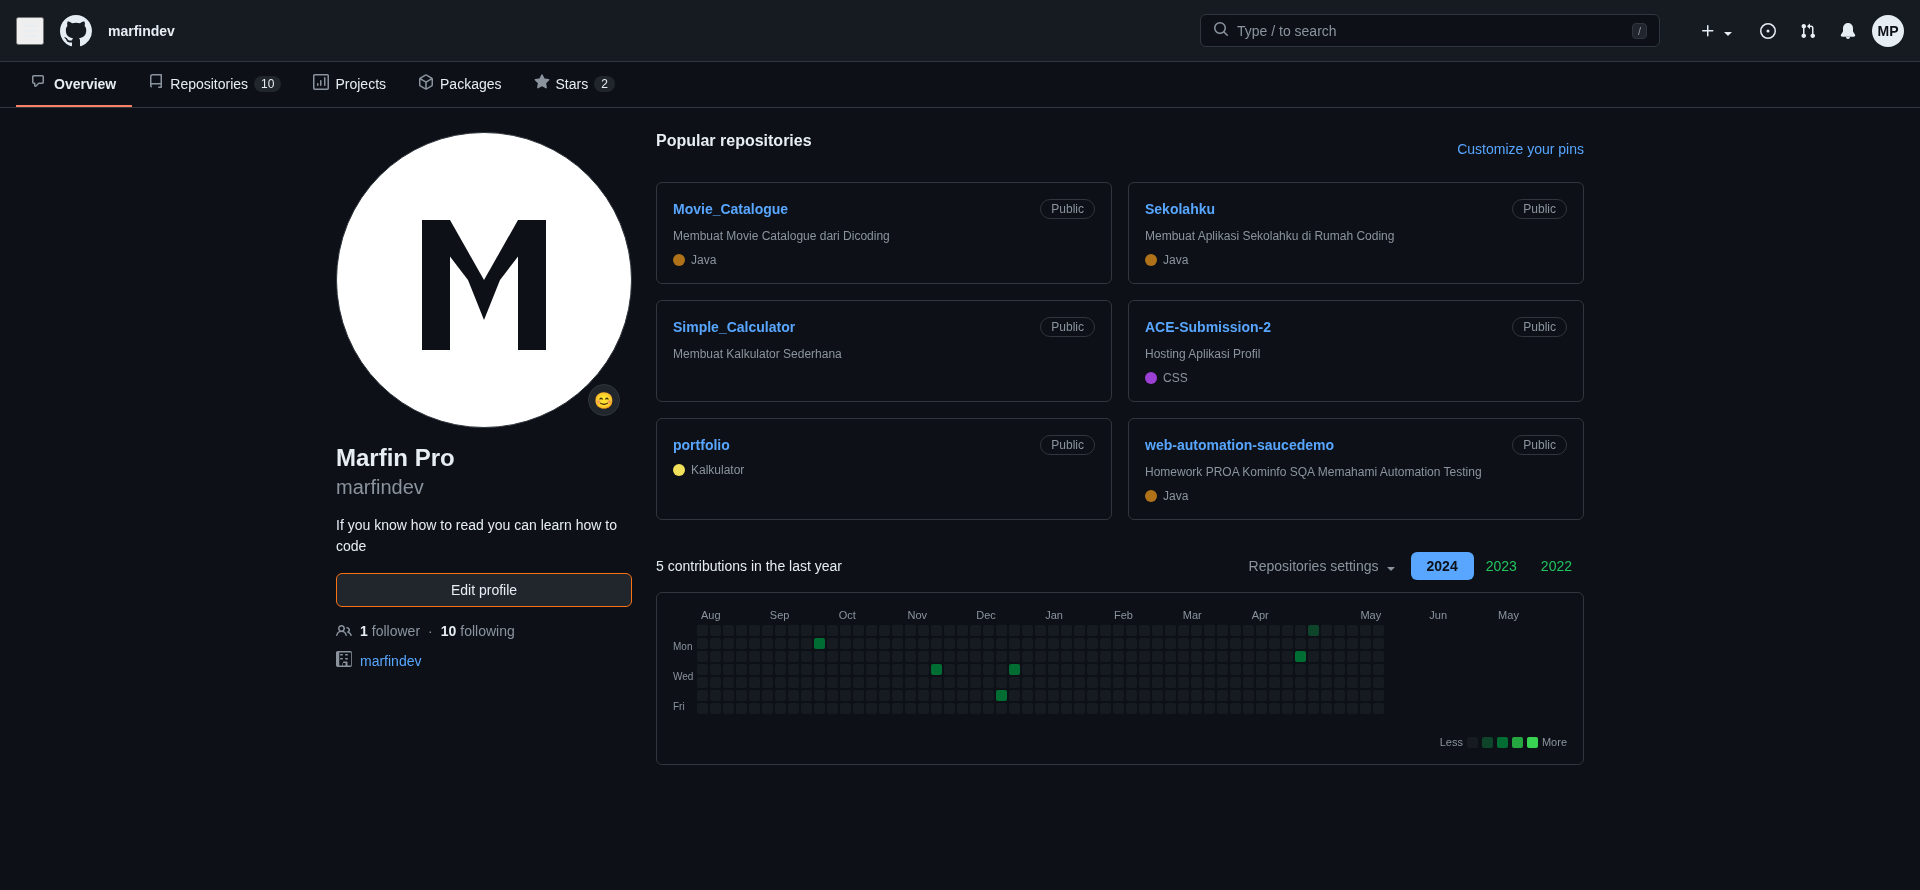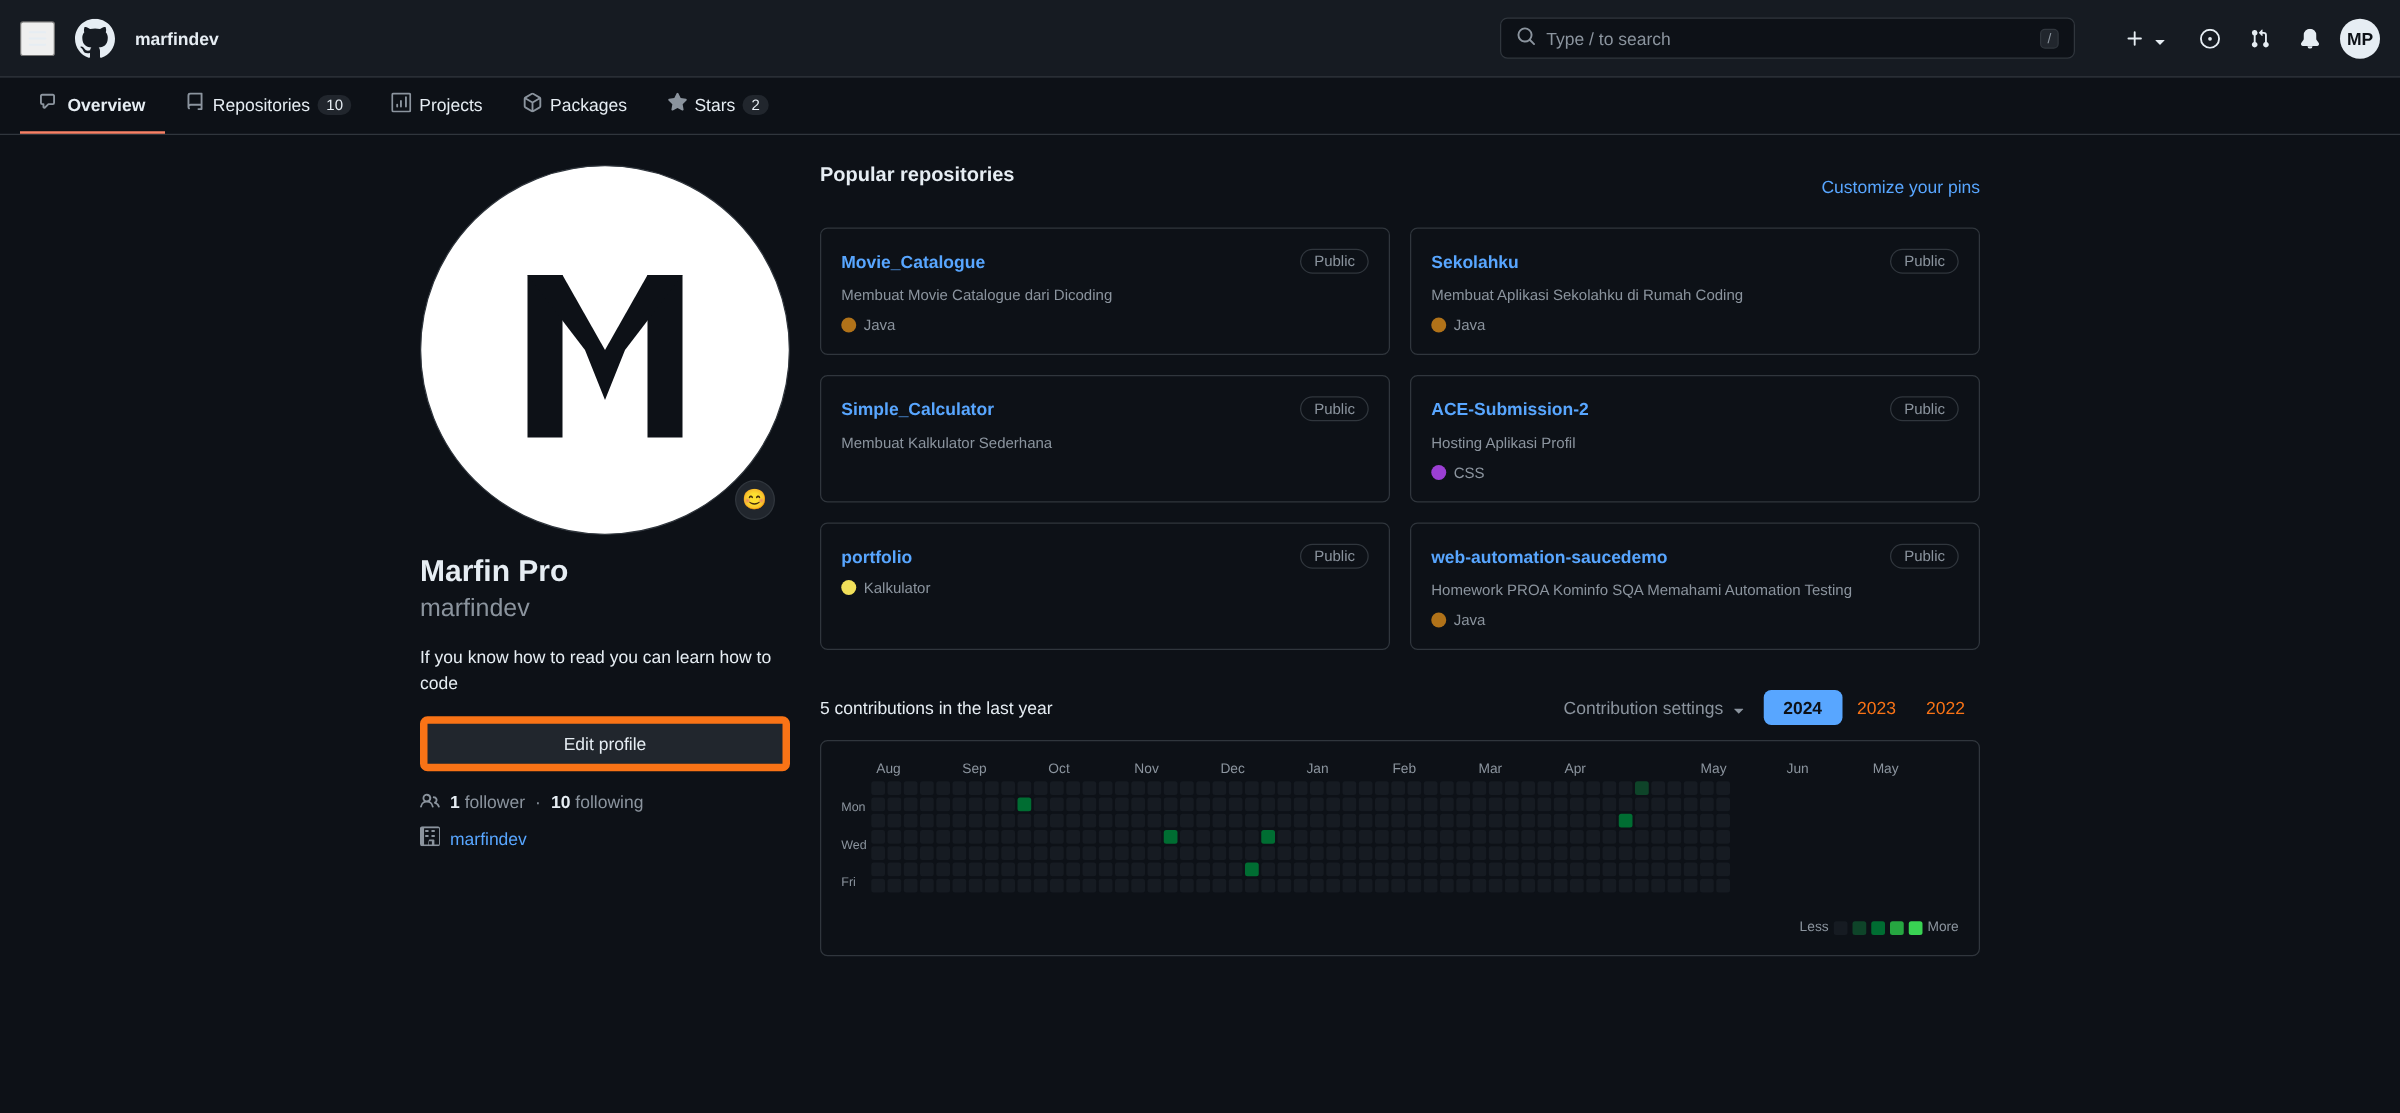--- a/index.html
+++ b/index.html
@@ -198,21 +198,21 @@
       font-size: 14px;
       color: #e6edf3;
       margin-bottom: 16px;
       line-height: 1.5;
     }
     .edit-profile-btn {
       display: block;
       width: 100%;
       padding: 8px 16px;
       background: #21262d;
-      border: 6px solid #f97316;
+      border: 1px solid #f97316;
       border-radius: 6px;
       color: #e6edf3;
       font-size: 14px;
       font-weight: 500;
       cursor: pointer;
       text-align: center;
       margin-bottom: 16px;
     }
     .profile-stats {
       display: flex;
@@ -341,21 +341,21 @@
       border-radius: 6px;
       color: #0d1117;
       font-size: 14px;
       font-weight: 600;
       padding: 6px 16px;
       cursor: pointer;
     }
     .year-btn-secondary {
       background: none;
       border: none;
-      color: #f97316;
+      color: #22c55e;
       font-size: 14px;
       cursor: pointer;
       padding: 6px 12px;
     }
 
     
     .contribution-graph-container {
       border: 1px solid #30363d;
       border-radius: 6px;
       padding: 16px;
@@ -592,21 +592,21 @@
           <span>Java</span>
         </div>
       </div>
 
     </div>
 
     <div class="contribution-header">
       <span class="contribution-title">5 contributions in the last year</span>
       <div style="display:flex; align-items:center; gap:12px;">
         <button class="contribution-settings-btn">
-          <span>Contribution settings</span>
+          <span>Repositories settings</span>
           <svg width="16" height="16" viewBox="0 0 16 16" fill="currentColor">
             <path d="M4.427 9.427l3.396 3.396a.25.25 0 0 0 .354 0l3.396-3.396A.25.25 0 0 0 11.396 9H4.604a.25.25 0 0 0-.177.427z"></path>
           </svg>
         </button>
         <div style="display:flex; align-items:center; gap:0;">
           <button class="year-btn">2024</button>
           <button class="year-btn-secondary">2023</button>
           <button class="year-btn-secondary">2022</button>
         </div>
       </div>

